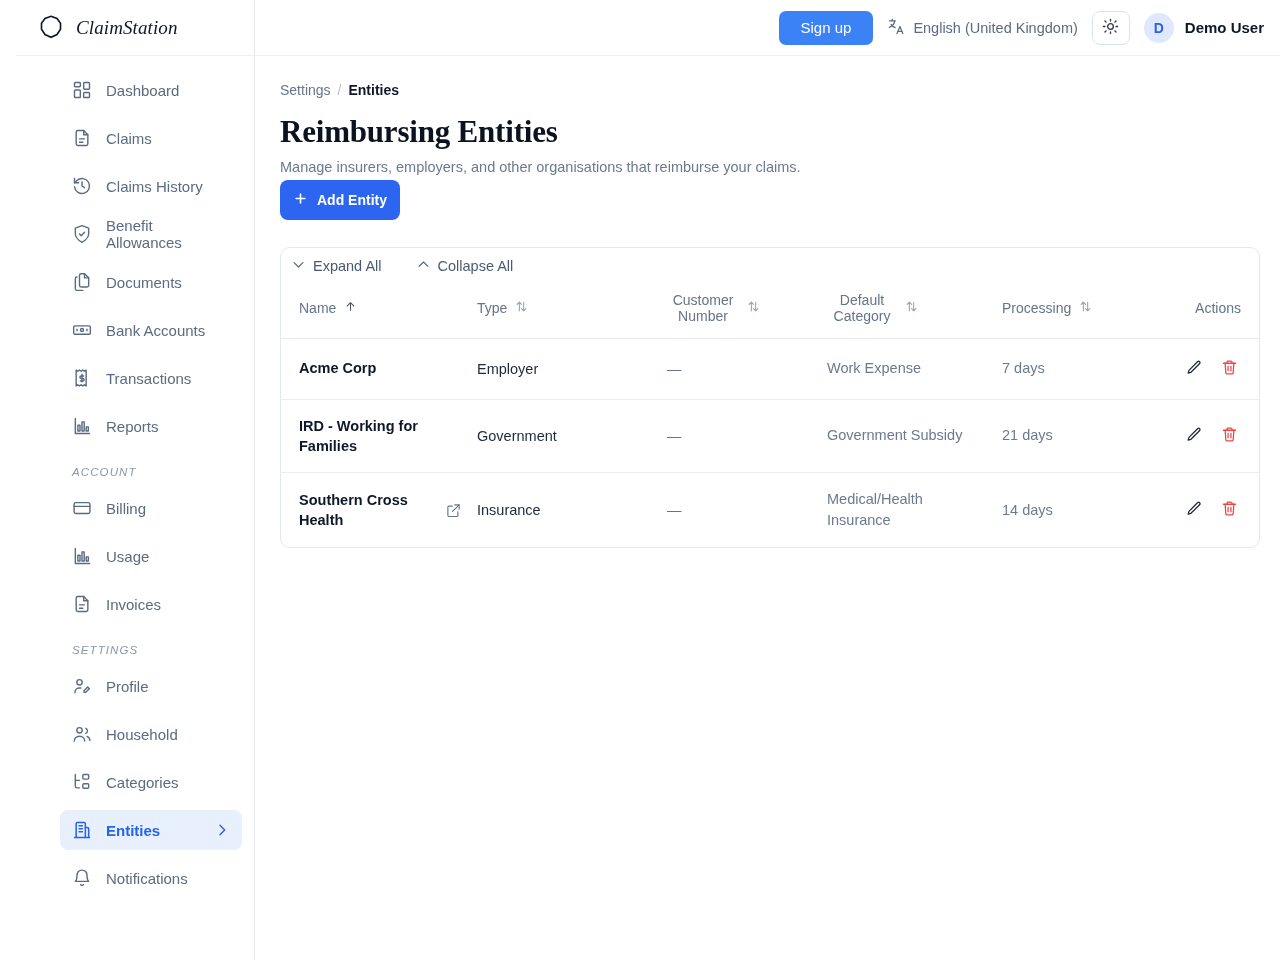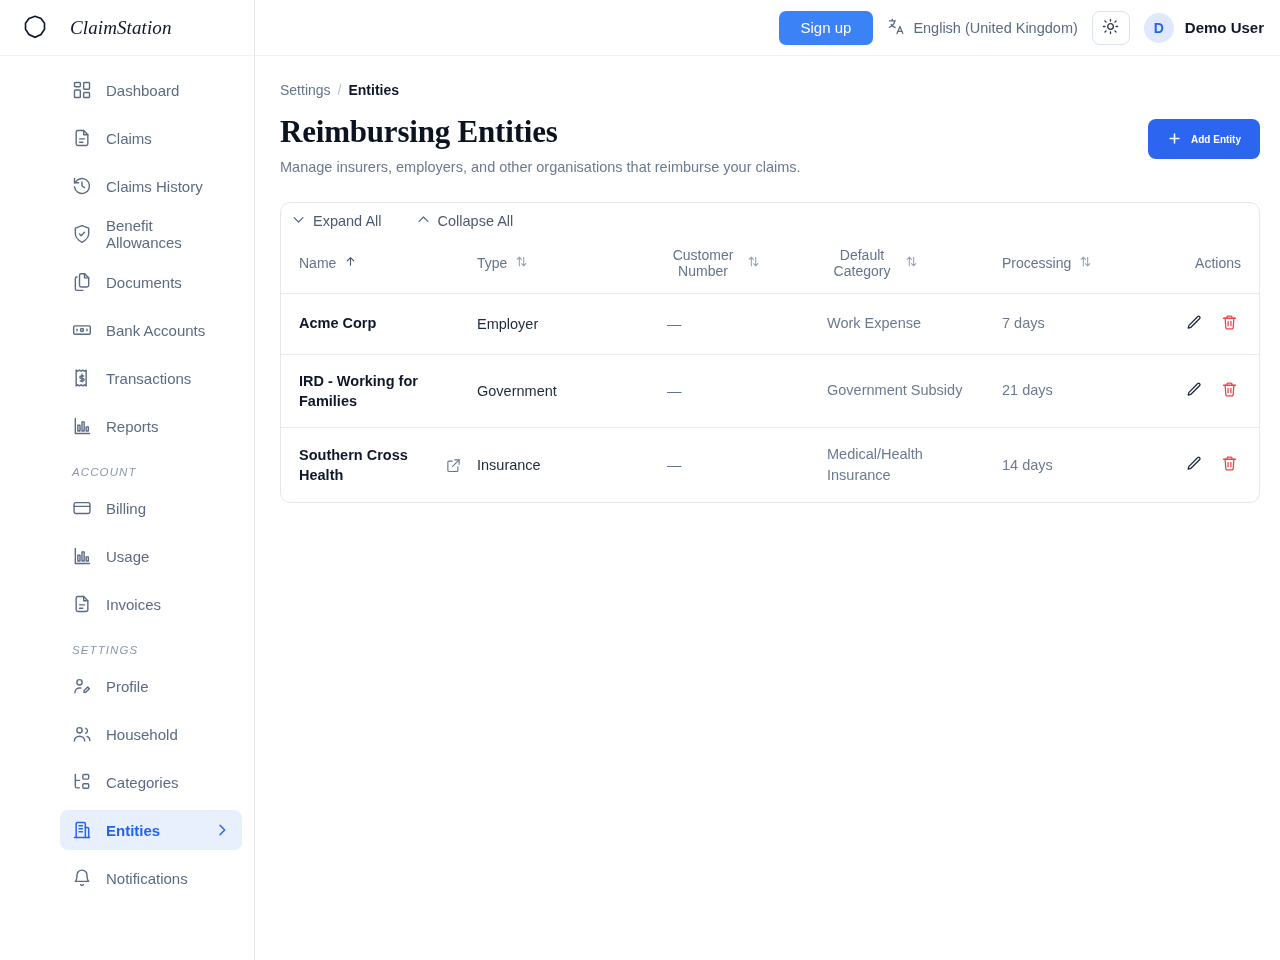--- a/index.html
+++ b/index.html
@@ -16,23 +16,24 @@
   .sidebar {
     width: 255px; height: 960px;
     border-right: 1px solid #e5e7eb;
     background: #ffffff;
     display: flex; flex-direction: column;
     flex: 0 0 255px;
     overflow: hidden;
   }
   .brand {
     height: 56px; flex: 0 0 56px;
-    display: flex; align-items: center; gap: 20px;
+    display: flex; align-items: center; gap: 10px;
     padding: 6px 20px;
     border-bottom: 1px solid #eef0f3;
+    margin-left: 16px;
   }
   .brand-logo { width: 30px; height: 30px; flex: 0 0 30px; }
   .brand-name {
     font-family: "Liberation Serif", serif;
     font-size: 19px; font-style: italic; font-weight: 400;
     color: #0f172a; letter-spacing: .1px;
   }
   .nav { padding: 14px 12px 0 12px; margin-left: 48px; }
   .nav-item {
     display: flex; align-items: center; gap: 14px;
@@ -83,32 +84,32 @@
   }
   .user-name { font-size: 15px; font-weight: 700; color: #0f172a; }
 
   .content { padding: 26px 24px 0 25px; flex: 1 1 auto; overflow: hidden; }
 
   .breadcrumb { font-size: 14px; display: flex; gap: 7px; align-items: center; margin-bottom: 16px; }
   .breadcrumb .crumb-link { color: #67748c; cursor: pointer; }
   .breadcrumb .crumb-sep { color: #b9c2cf; }
   .breadcrumb .crumb-current { color: #0f172a; font-weight: 600; }
 
-  .head-row { display: flex; align-items: flex-start; justify-content: space-between; }
+  .head-row { display: flex; align-items: flex-start; justify-content: space-between; flex-direction: column; }
   .page-title {
     font-family: "Liberation Serif", serif;
     font-size: 31px; font-weight: 700; color: #0b1220; letter-spacing: -.2px;
     line-height: 1.15;
   }
   .page-sub { margin-top: 9px; font-size: 14.5px; color: #6b7a90; }
   .add-btn {
     display: flex; align-items: center; gap: 9px;
     background: #2c66f0; color: #fff; border: none;
-    height: 40px; padding: 0 19px; border-radius: 8px;
-    font-size: 10px; font-weight: 600; font-family: inherit; cursor: pointer;
+    height: 40px; padding: 0 13px; border-radius: 8px;
+    font-size: 14px; font-weight: 600; font-family: inherit; cursor: pointer;
     margin-top: 5px;
   }
 
   .card {
     margin-top: 27px;
     border: 1px solid #e3e8ef; border-radius: 10px;
     background: #fff; overflow: hidden;
   }
   .card-toolbar {
     display: flex; align-items: center; gap: 34px;

